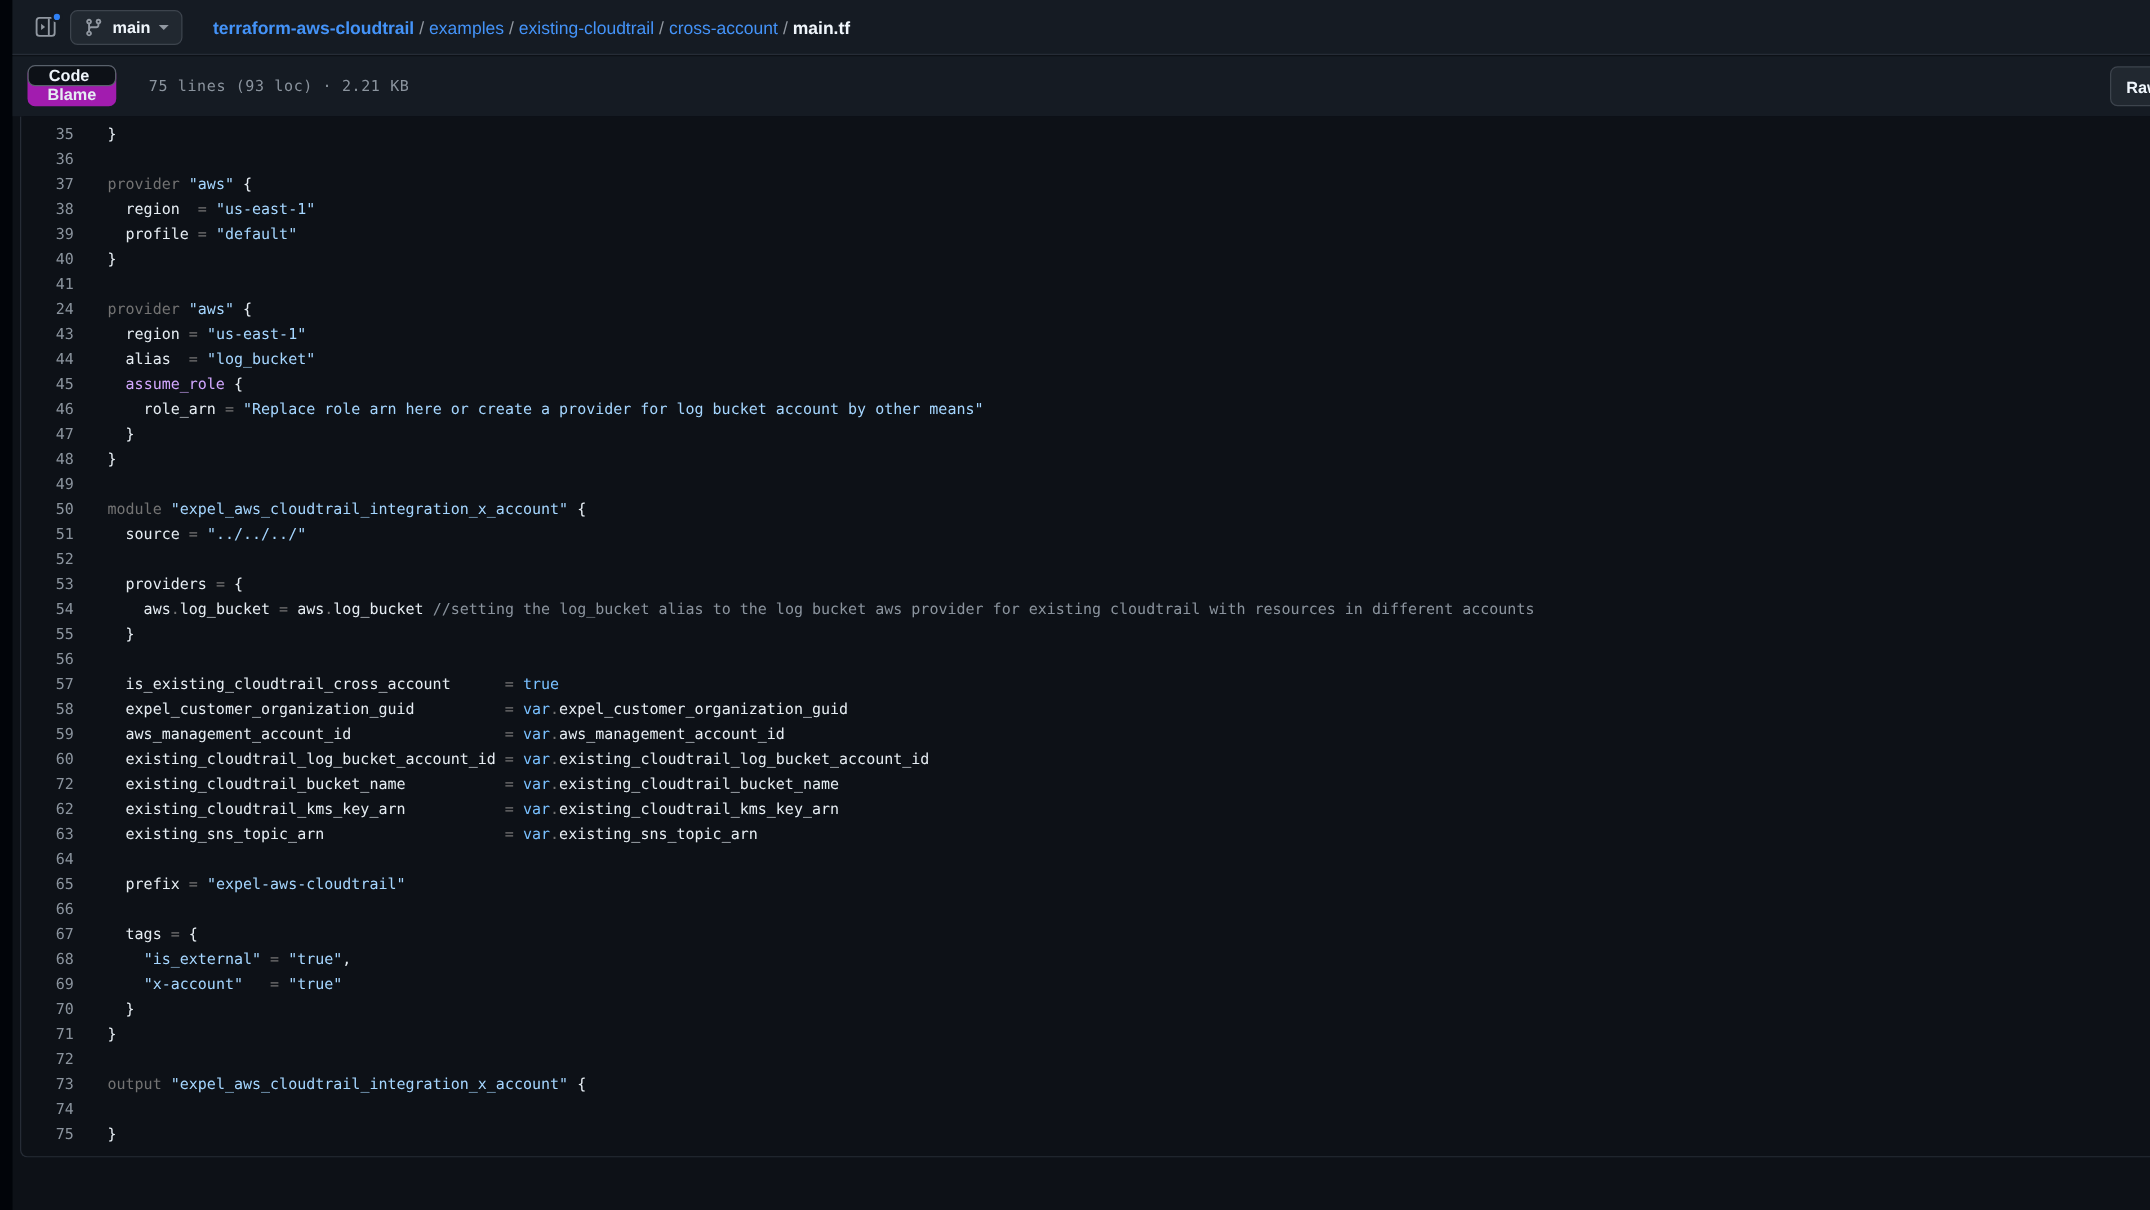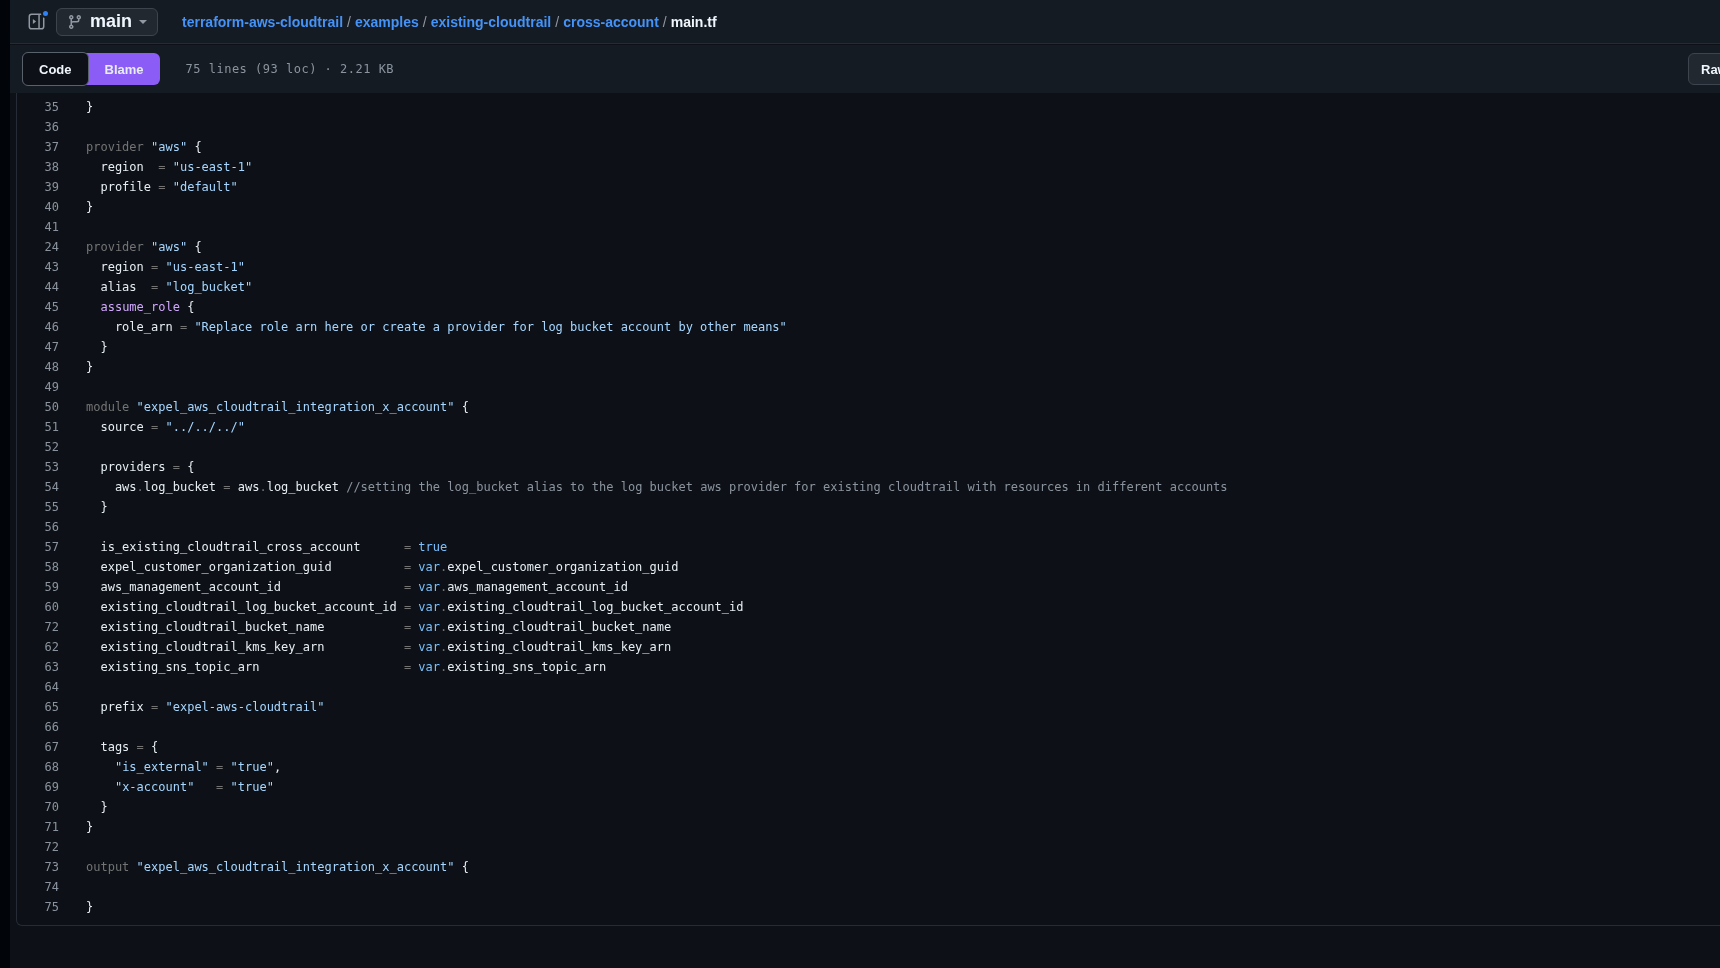--- a/index.html
+++ b/index.html
@@ -10,33 +10,33 @@
   
   .topbar { position:absolute; left:10px; top:0; width:1710px; height:44px;
             background:#151b23; border-bottom:1px solid #262c36;
             display:flex; align-items:center; }
   .tree-toggle { position:relative; margin-left:14px; width:24px; height:24px;
                  display:flex; align-items:center; justify-content:center; border-radius:6px; cursor:pointer; }
   .tree-toggle .dot { position:absolute; top:-1px; right:-2px; width:9px; height:9px;
                       border-radius:50%; background:#2f81f7; border:2px solid #151b23; }
   .branch-btn { margin-left:8px; height:28px; padding:0 10px; display:flex; align-items:center; gap:7px;
                 background:#212830; border:1px solid #3d444d; border-radius:6px; cursor:pointer; }
-  .branch-btn .label { color:#f0f6fc; font-size:18px; font-weight:700; }
+  .branch-btn .label { color:#f0f6fc; font-size:13px; font-weight:700; }
   .caret { width:0; height:0; border-left:4px solid transparent; border-right:4px solid transparent;
            border-top:4px solid #9198a1; }
   .breadcrumb { margin-left:24px; font-size:14px; color:#9198a1; white-space:nowrap; }
-  .breadcrumb a { color:#4493f8; text-decoration:none; cursor:pointer;font-weight:bold; }
+  .breadcrumb a { color:#4493f8; text-decoration:none; cursor:pointer; }
   .breadcrumb .repo { font-weight:700; }
   .breadcrumb .sep { color:#9198a1; padding:0 4px; }
   .breadcrumb .file { color:#f0f6fc; font-weight:700; }
 
   
   .toolbar { position:absolute; left:10px; top:45px; width:1710px; height:48px;
              background:#151b23; display:flex; align-items:center; }
-  .seg-control { margin-left:12px; display:flex; background:#8b5cf6; border-radius:6px; height:32px; }
+  .seg-control { margin-left:12px; display:flex; background:#a21caf; border-radius:6px; height:32px;flex-direction:column; }
   .seg { display:flex; align-items:center; padding:0 16px; font-size:13px; font-weight:600;
          color:#e6edf3; border-radius:6px; cursor:pointer; }
   .seg.active { background:#0d1117; border:1px solid #59616b; margin:-1px 0; color:#f0f6fc; }
   .meta { margin-left:26px; font-family:"DejaVu Sans Mono","Liberation Mono",monospace;
           font-size:12px; color:#8b949e; letter-spacing:.5px; }
   .raw-btn { position:absolute; left:1678px; top:8px; height:32px; width:80px;
              background:#212830; border:1px solid #3d444d; border-radius:6px;
              color:#f0f6fc; font-size:13px; font-weight:600; display:flex; align-items:center;
              padding-left:12px; cursor:pointer; }
 

